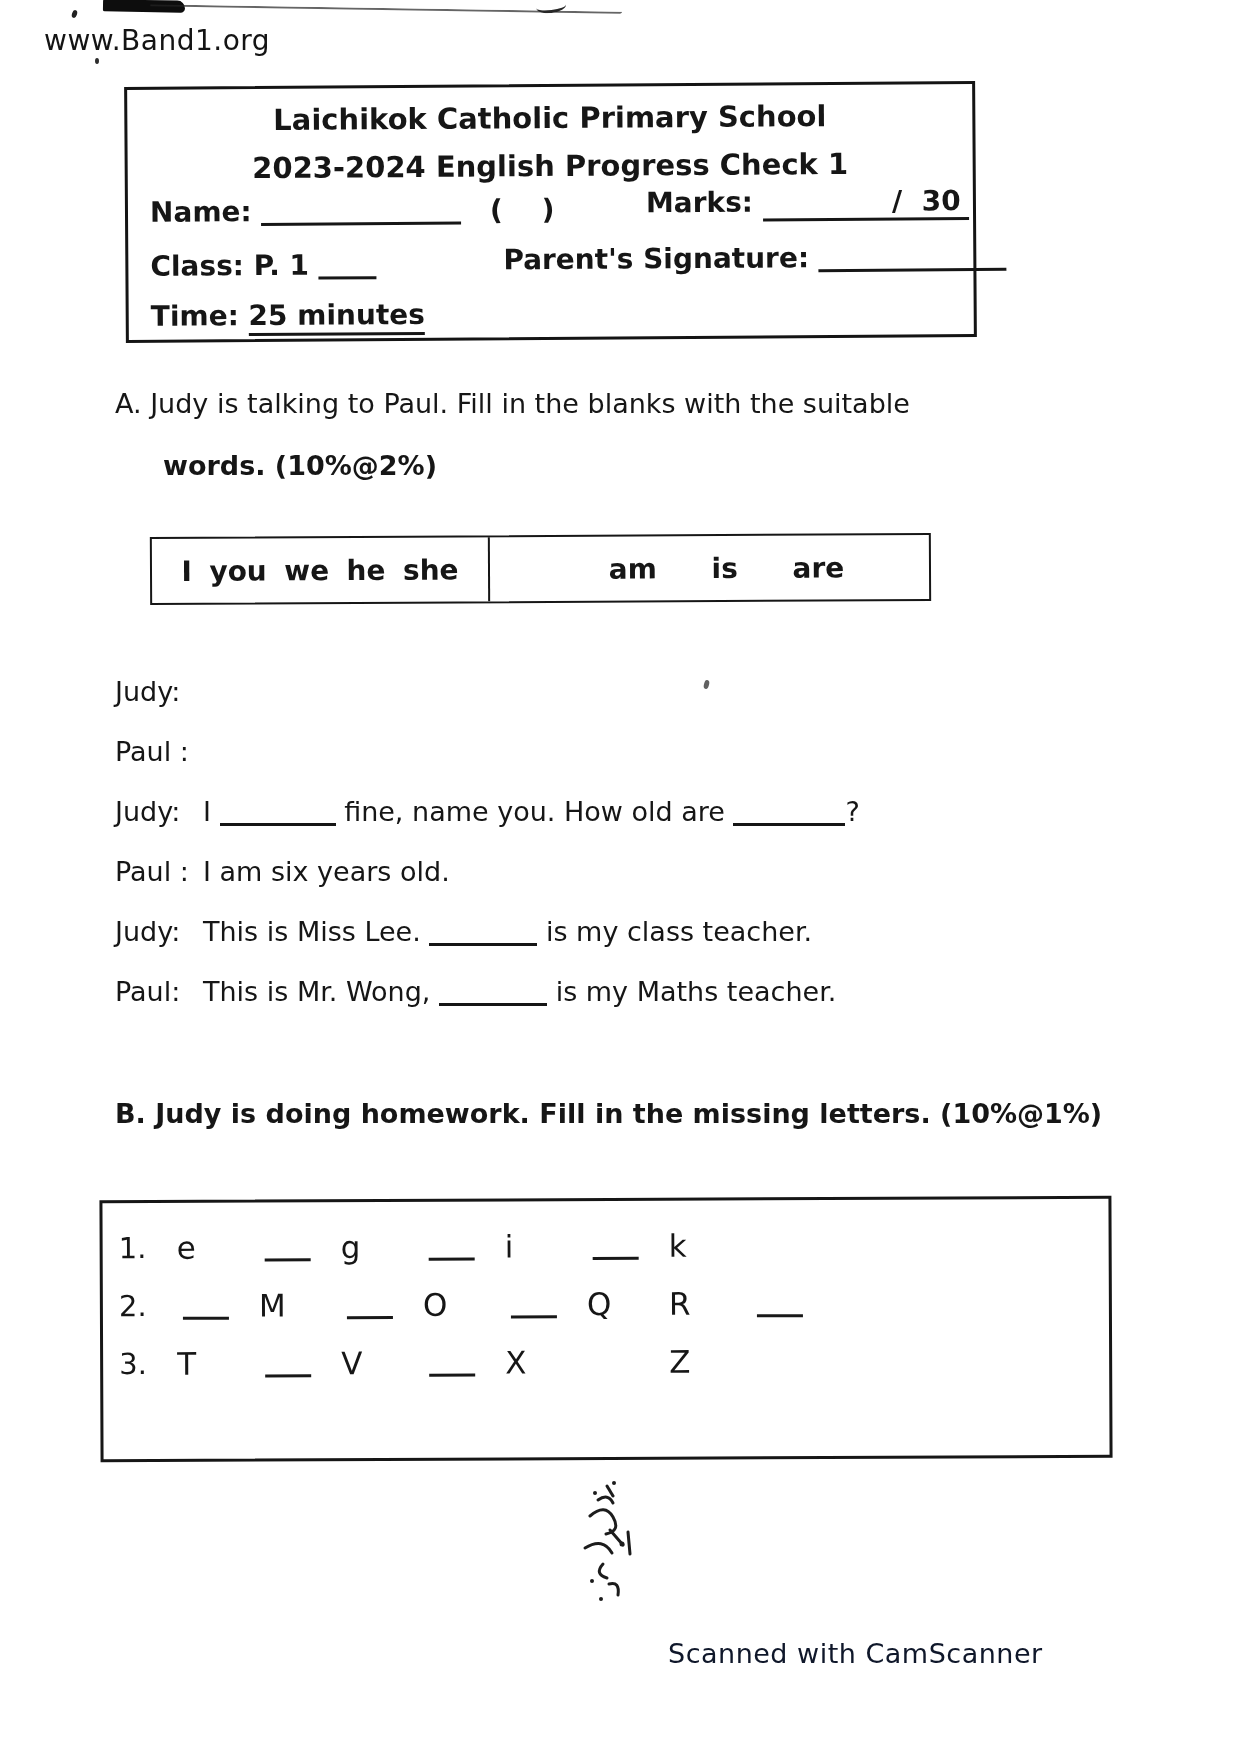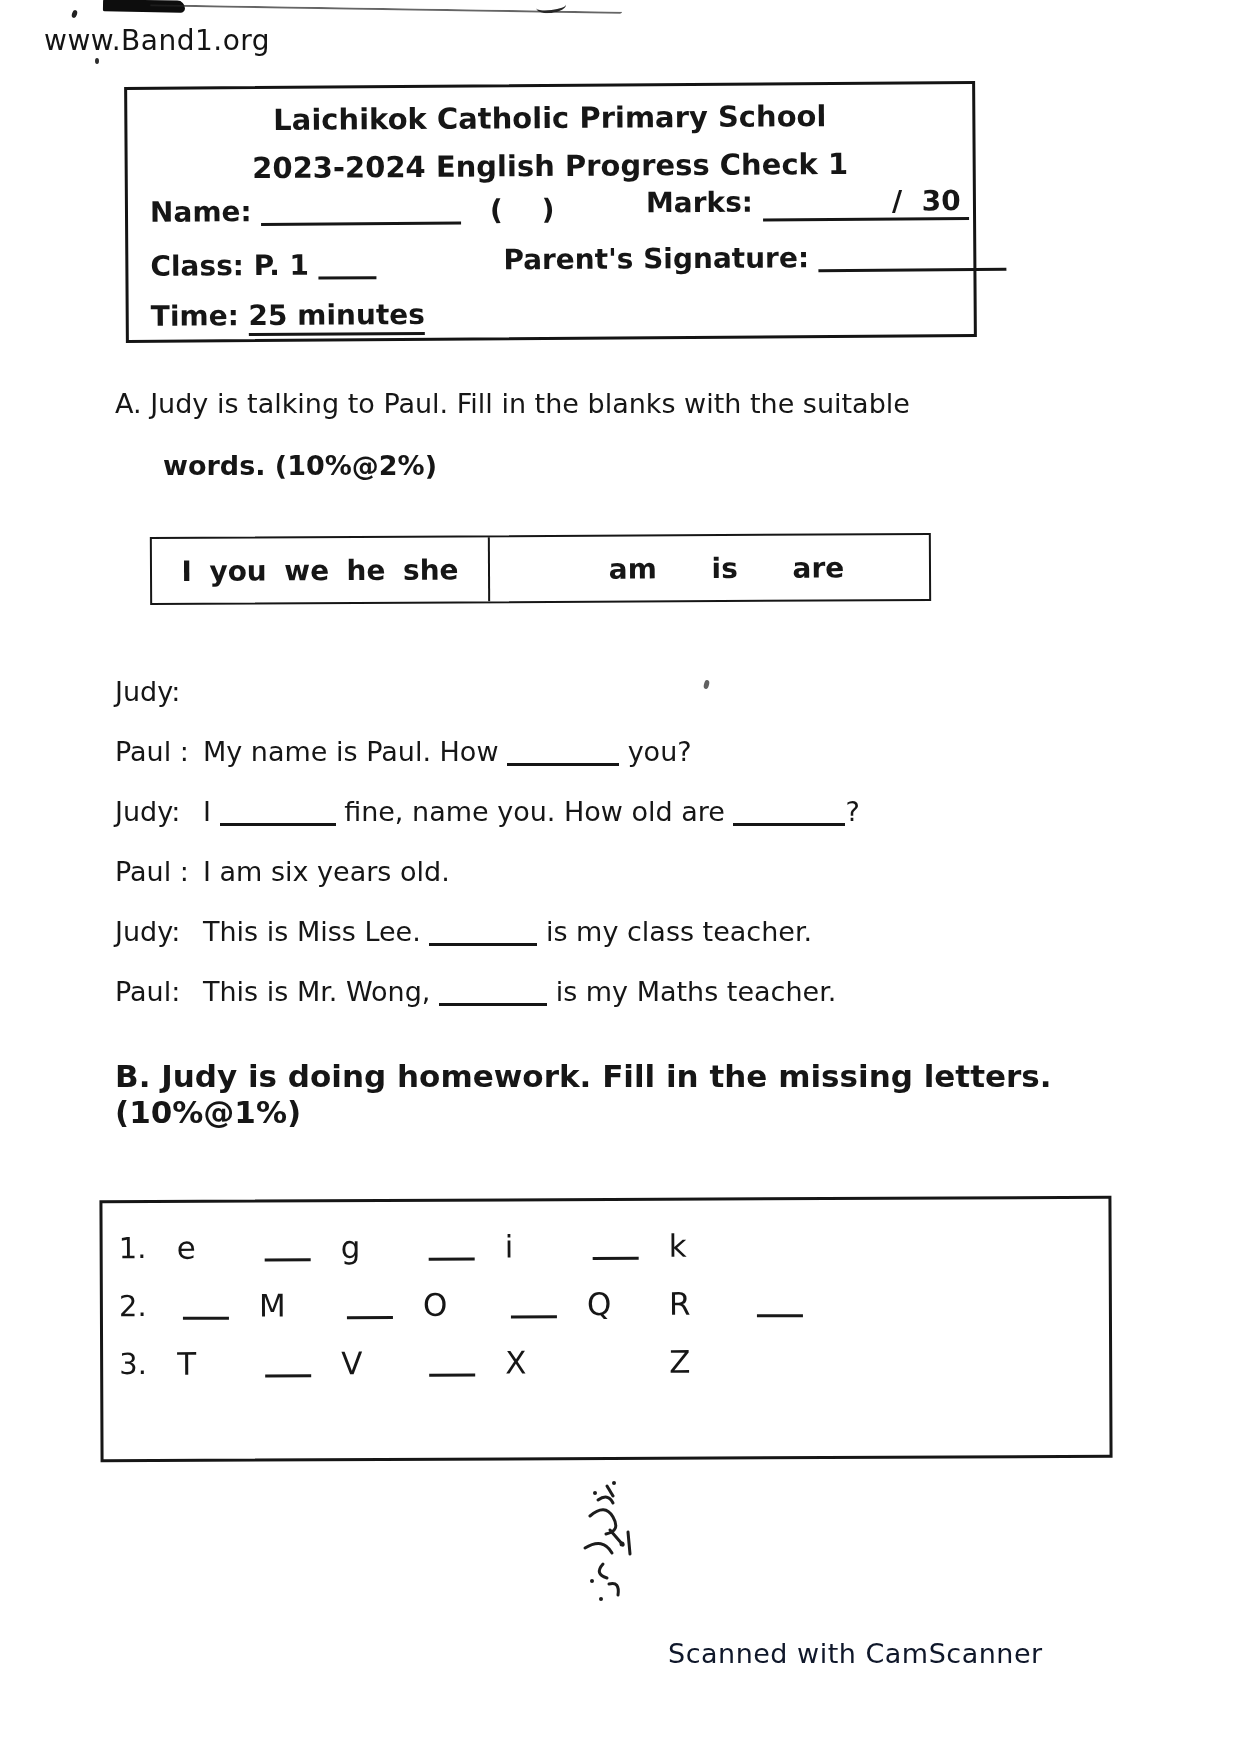--- a/index.html
+++ b/index.html
@@ -40,21 +40,21 @@
   .wb-left{width:312px;border-right:2px solid #161616;display:flex;align-items:center;justify-content:space-evenly;padding:0 12px;}
   .wb-right{flex:1;display:flex;align-items:center;justify-content:space-evenly;padding:0 30px 0 64px;}
   .wbword{font-size:28px;font-weight:700;}
   
   .dialogue{left:115px;top:676px;}
   .dline{display:flex;height:38px;align-items:baseline;margin-bottom:22px;font-size:27px;font-weight:400;}
   .speaker{width:88px;flex:0 0 88px;}
   .dtext{white-space:pre;}
   .dblank{display:inline-block;height:3px;background:#161616;position:relative;top:5px;}
   
-  .secB{left:115px;top:1058px;font-size:31px;font-weight:700;}
+  .secB{left:115px;top:1098px;font-size:27px;font-weight:700;}
   .letters-box{left:100px;top:1198px;width:1012px;height:262px;border:3px solid #161616;padding-top:16px;box-sizing:border-box;transform:rotate(-.25deg);}
   .lrow{display:flex;height:58px;padding-left:16px;}
   .lnum{width:58px;font-size:29px;line-height:58px;font-weight:400;}
   .lcell{width:82px;font-size:31px;line-height:58px;position:relative;font-weight:400;}
   .lblank{position:absolute;left:6px;top:40px;width:46px;height:3px;background:#181818;}
   
   .scribble{left:552px;top:1478px;}
   .footer{left:668px;top:1638px;font-size:27px;color:#0f172a;font-weight:400;letter-spacing:.5px;}
 </style>
 </head>
@@ -100,21 +100,20 @@
       <span class="wbword">are</span>
     </div>
 </div>
 
 <div class="abs dialogue">
     <div class="dline">
       <span class="speaker">Judy:</span>
     </div>
     <div class="dline">
       <span class="speaker">Paul :</span>
-      <span class="dtext"><span>My name is Paul. How </span><span class="dblank" style="width: 112px;"></span><span> you?</span></span>
     </div>
     <div class="dline">
       <span class="speaker">Judy:</span>
       <span class="dtext"><span>I </span><span class="dblank" style="width: 116px;"></span><span> fine, name you. How old are </span><span class="dblank" style="width: 112px;"></span><span>?</span></span>
     </div>
     <div class="dline">
       <span class="speaker">Paul :</span>
       <span class="dtext"><span>I am six years old.</span></span>
     </div>
     <div class="dline">

